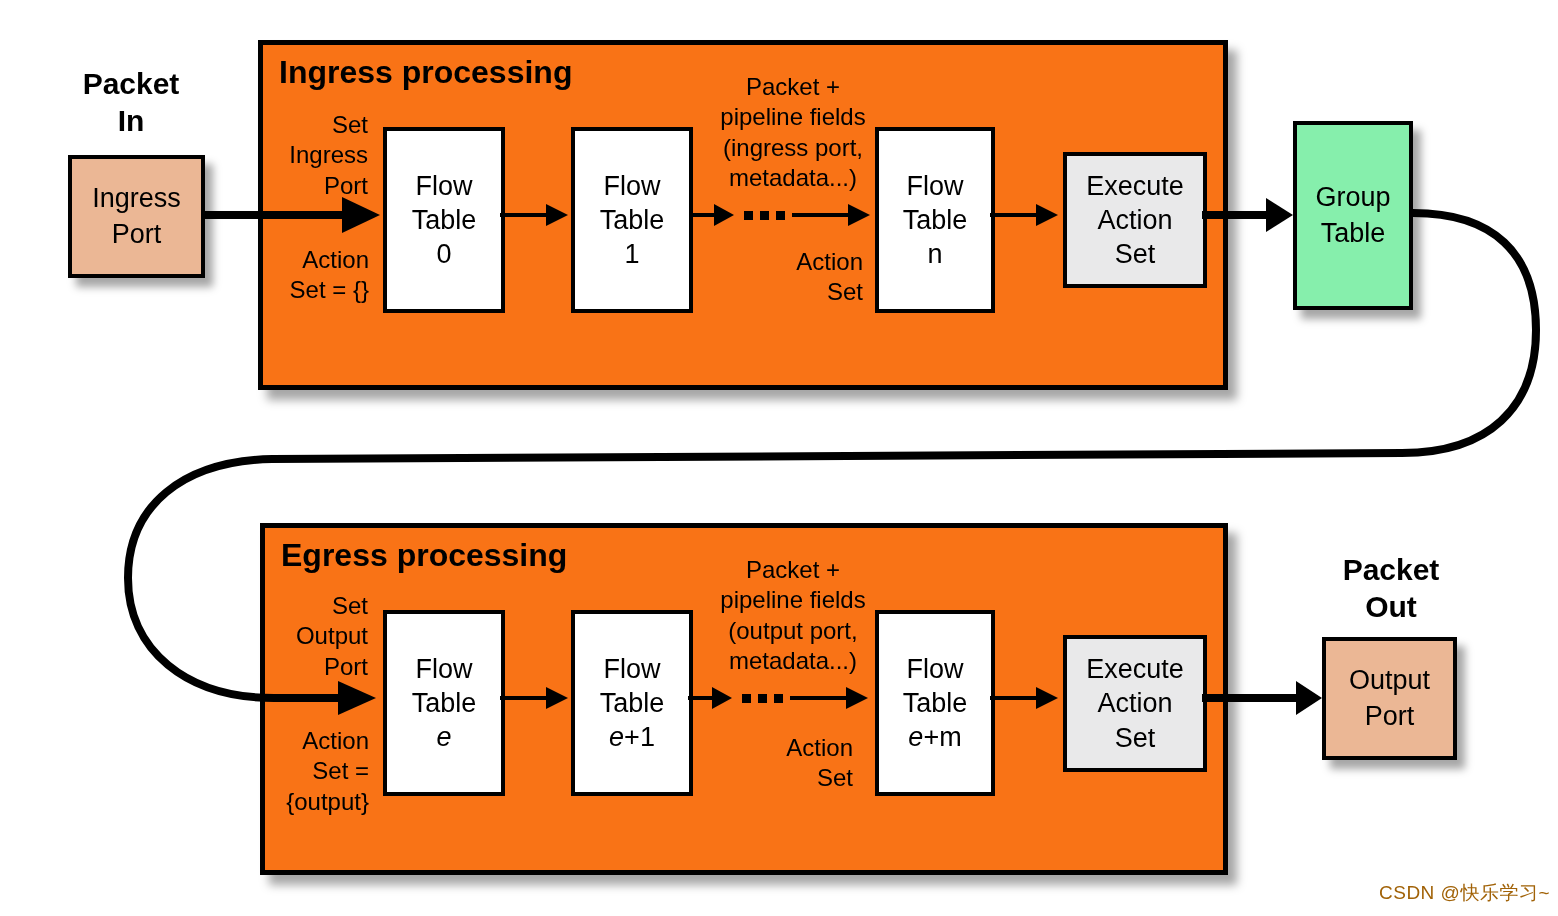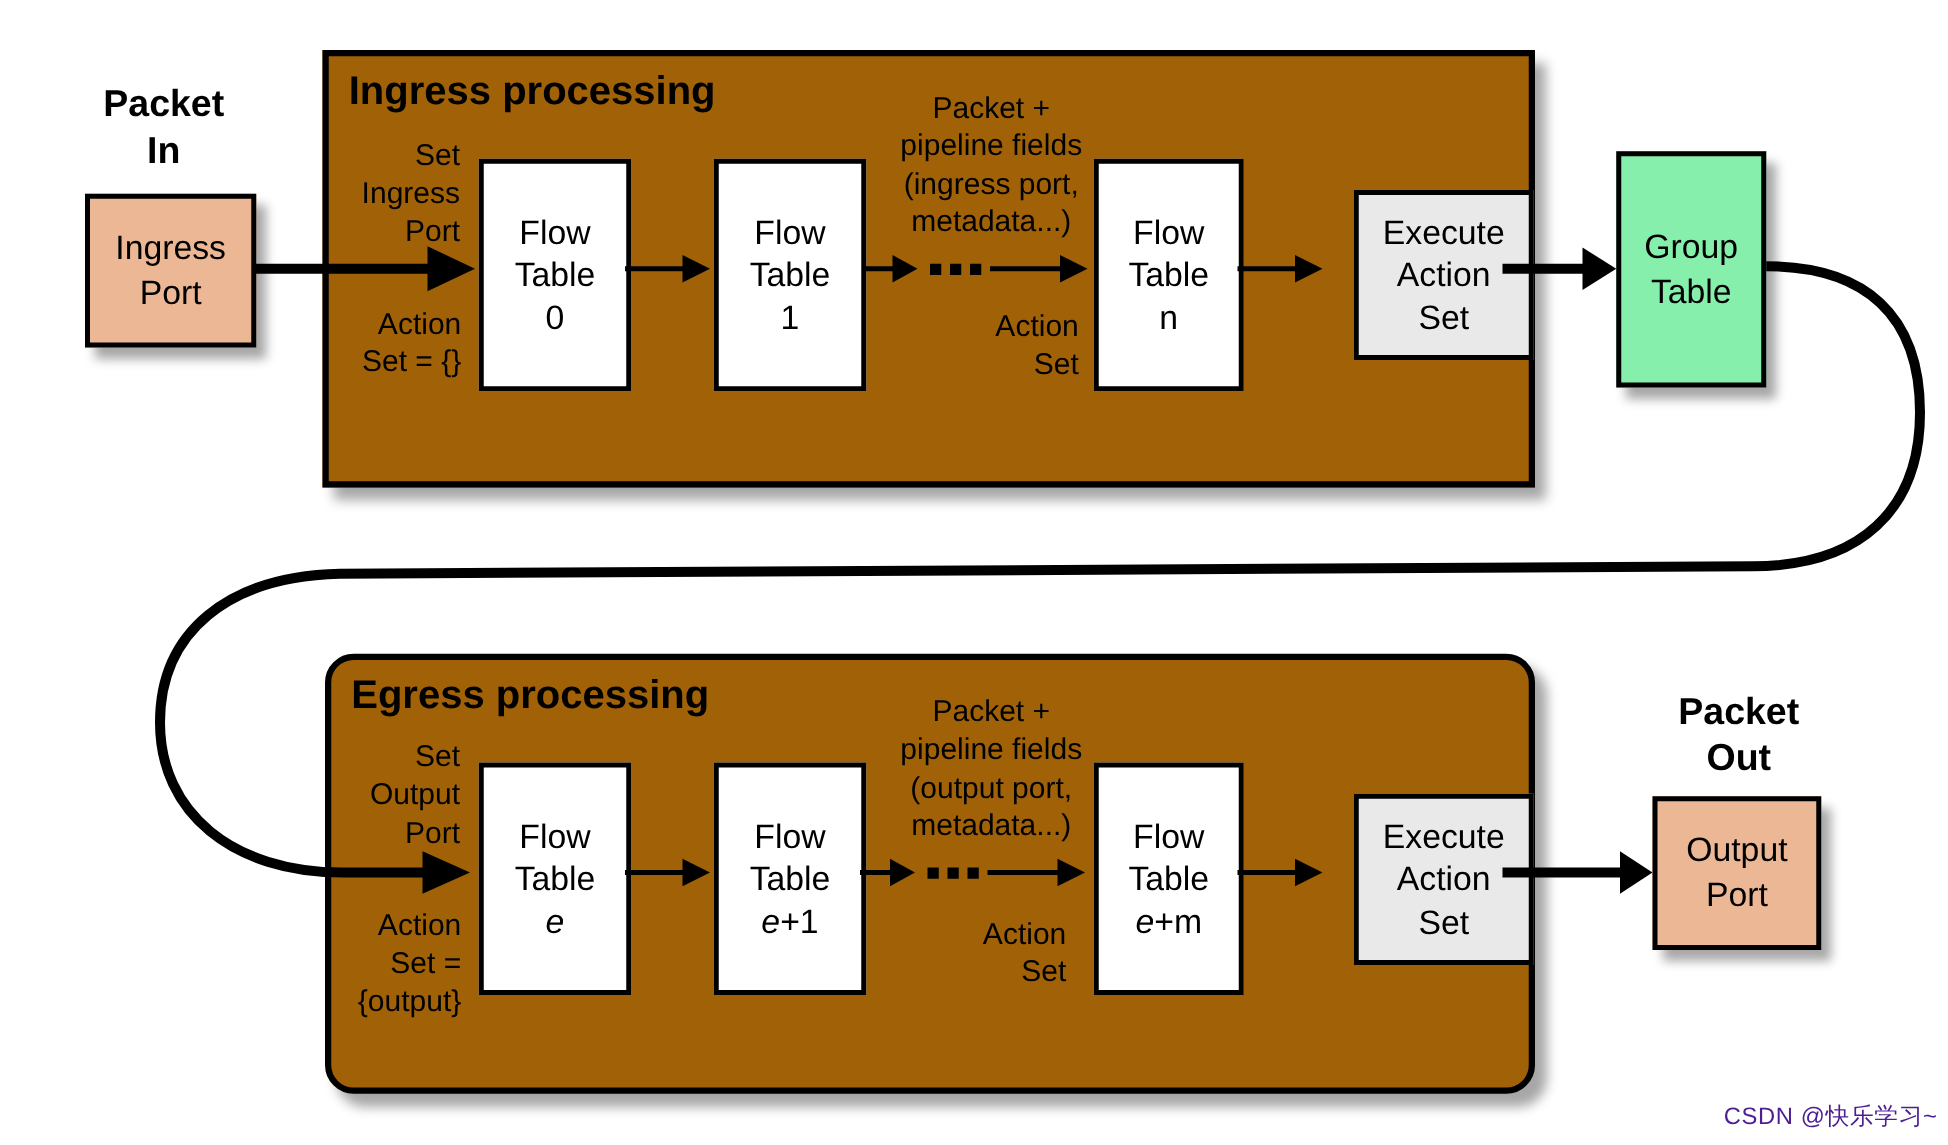--- a/index.html
+++ b/index.html
@@ -8,38 +8,38 @@
     font-family:"Liberation Sans","DejaVu Sans",sans-serif;color:#000;overflow:hidden;text-decoration:underline;
   }
   .box{
     position:absolute;box-sizing:border-box;border:4px solid #000;
     display:flex;align-items:center;justify-content:center;
     text-align:center;white-space:pre-line;
   }
   .shadow{box-shadow:8px 9px 8px rgba(0,0,0,0.35);}
   .container{
     position:absolute;box-sizing:border-box;border:5px solid #000;
-    background:#a16207;box-shadow:9px 10px 9px rgba(0,0,0,0.35);
+    background:#f97316;box-shadow:9px 10px 9px rgba(0,0,0,0.35);
   }
   .container-title{position:absolute;font-size:32px;font-weight:bold;white-space:pre-line;}
   .big-label{
     position:absolute;font-size:30px;font-weight:bold;text-align:center;
     white-space:pre-line;line-height:1.22;
   }
   .note{position:absolute;font-size:24px;line-height:1.27;white-space:pre-line;}
   .note.right{text-align:right;}
   .note.center{text-align:center;}
   .port-box{background:#EBB795;font-size:27px;line-height:1.3;}
   .flow-table{background:#ffffff;font-size:27px;line-height:1.26;}
-  .exec-box{background:#E9E9EA;font-size:27px;line-height:1.26;margin-left:20px;}
+  .exec-box{background:#E9E9EA;font-size:27px;line-height:1.26;}
   .group-box{background:#86efac;font-size:27px;line-height:1.3;}
   .ft-label{white-space:pre-line;}
   .footnote{position:absolute;font-size:24px;font-style:italic;text-align:center;}
   .watermark{
-    position:absolute;font-size:19px;color:#4c1d95;text-align:right;letter-spacing:0.5px;
+    position:absolute;font-size:19px;color:#a16207;text-align:right;letter-spacing:0.5px;
   }
   svg.connectors{position:absolute;left:0;top:0;z-index:6;pointer-events:none;}
 </style>
 </head>
 <body>
 
 <div class="canvas">
 
   <div class="big-label" style="left:56px;top:66px;width:150px;">Packet
 In</div>
@@ -81,21 +81,21 @@
     </div>
 
     <div class="box exec-box" style="left:800px;top:107px;width:144px;height:136px;">Execute
 Action
 Set</div>
   </div>
 
   <div class="box group-box shadow" style="left:1293px;top:121px;width:120px;height:189px;">Group
 Table</div>
 
-  <div class="container" style="left:260px;top:523px;width:968px;height:352px;border-radius:23px;">
+  <div class="container" style="left:260px;top:523px;width:968px;height:352px;">
     <div class="container-title" style="left:16px;top:9px;">Egress processing</div>
 
     <div class="note right" style="left:13px;top:63px;width:90px;">Set
 Output
 Port</div>
     <div class="note right" style="left:4px;top:198px;width:100px;">Action
 Set =
 {output}</div>
 
     <div class="box flow-table" style="left:118px;top:82px;width:122px;height:186px;">

